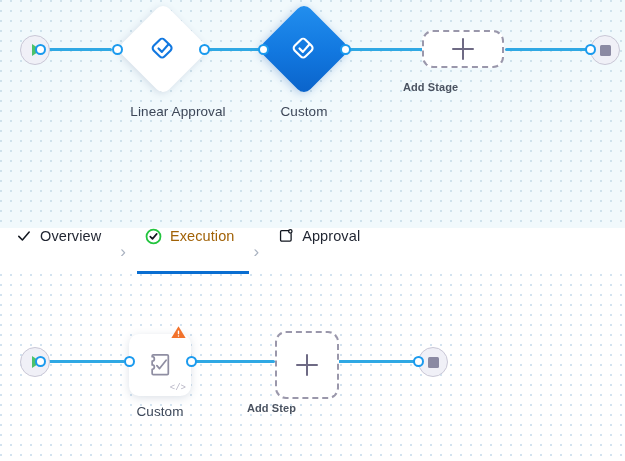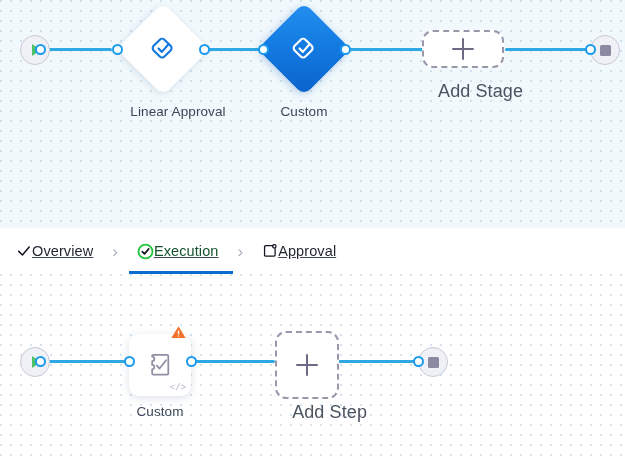--- a/index.html
+++ b/index.html
@@ -43,34 +43,33 @@
     width: 625px;
     height: 46px;
     background: #ffffff;
     display: flex;
     align-items: center;
     padding-left: 16px;
     box-sizing: border-box;
   }
   .tab {
     display: flex;
-    align-items: center;
+    gap: 8px;
     height: 46px;
     position: relative;
     cursor: pointer;
     white-space: nowrap;
-    text-decoration: underline;
   }
   .tab-label {
     font-size: 14.5px;
     color: #1f2430;
     letter-spacing: .1px;
   }
   .tab.active .tab-label {
-    color: #14532d;
+    color: #a16207;
   }
   .tab.active::after {
     content: "";
     position: absolute;
     left: -8px;
     right: -14px;
     bottom: 0;
     height: 3px;
     background: #0a6ed1;
   }
@@ -208,25 +207,26 @@
     position: absolute;
     text-align: center;
     font-size: 13.5px;
     line-height: 19px;
     color: #3d4758;
     letter-spacing: .1px;
     user-select: none;
   }
   .add-label {
     position: absolute;
-    text-align: right;
-    font-size: 18px;
+    text-align: left;
+    font-size: 11px;
     color: #4b5361;
     letter-spacing: .1px;
     user-select: none;
+    font-weight: bold;
   }
 
   
   .step-card {
     position: absolute;
     width: 62px;
     height: 62px;
     background: #ffffff;
     border-radius: 10px;
     box-shadow: 0 2px 8px rgba(60,90,130,0.18);

